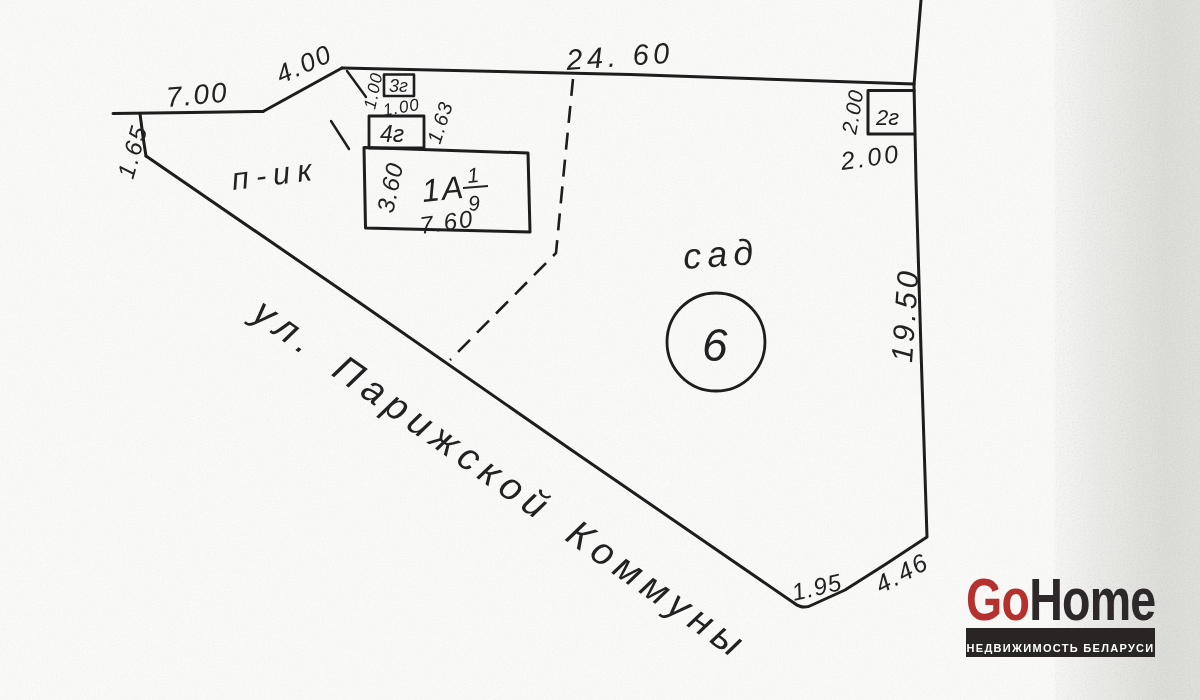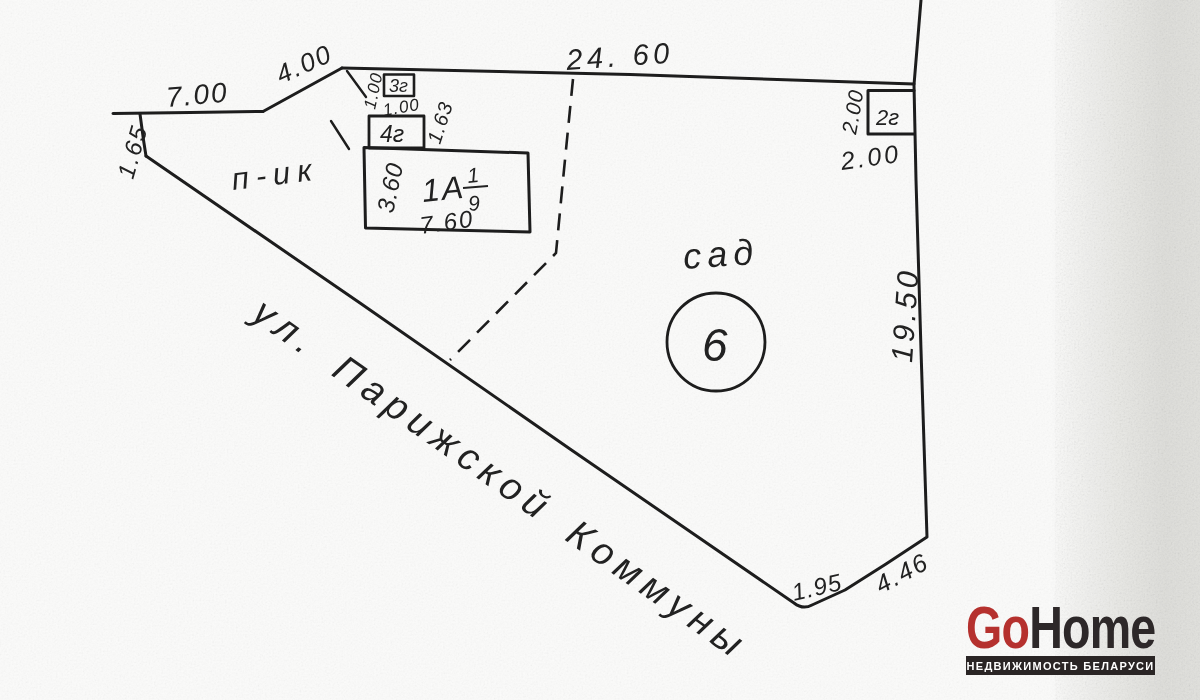--- a/index.html
+++ b/index.html
@@ -3,25 +3,25 @@
 <meta charset="utf-8">
 <style>
   html,body{margin:0;padding:0;}
   #page{position:relative;width:1200px;height:700px;overflow:hidden;
     background:
       linear-gradient(90deg, rgba(250,250,249,0) 0%, rgba(250,250,249,0) 87.5%, rgba(228,228,224,0.8) 93%, rgba(220,220,216,0.95) 97%, rgba(223,223,219,0.95) 100%),
       #fbfbfa;
     font-family:"Liberation Sans", sans-serif;}
   svg{position:absolute;left:0;top:0;}
   .lbl{fill:#222;font-style:italic;font-family:"Liberation Sans", sans-serif;}
-  #logo{position:absolute;left:966px;top:602px;width:200px;}
+  #logo{position:absolute;left:966px;top:574px;width:200px;}
   #logo .word{font-family:"Liberation Sans", sans-serif;font-weight:bold;font-size:59px;line-height:0.89;letter-spacing:-1px;white-space:nowrap;transform:scaleX(0.79);transform-origin:left top;}
   #logo .go{color:#b5312e;}
   #logo .home{color:#2d2829;}
-  #logo .bar{margin-top:1px;background:#2a2525;color:#fff;font-weight:bold;font-size:11px;letter-spacing:1.3px;text-align:center;padding:4px 0 3px 0;width:189px;white-space:nowrap;}
+  #logo .bar{margin-top:1px;background:#2a2525;color:#fff;font-weight:bold;font-size:11px;letter-spacing:1.3px;text-align:center;padding:14px 0 3px 0;width:189px;white-space:nowrap;}
 </style>
 </head>
 <body>
 <div id="page">
 <svg width="1200" height="700" viewBox="0 0 1200 700">
   <defs>
     <filter id="grain" x="0" y="0" width="100%" height="100%">
       <feTurbulence type="fractalNoise" baseFrequency="0.55" numOctaves="2" seed="7" result="n"></feTurbulence>
       <feColorMatrix in="n" type="saturate" values="0"></feColorMatrix>
       <feComponentTransfer>

